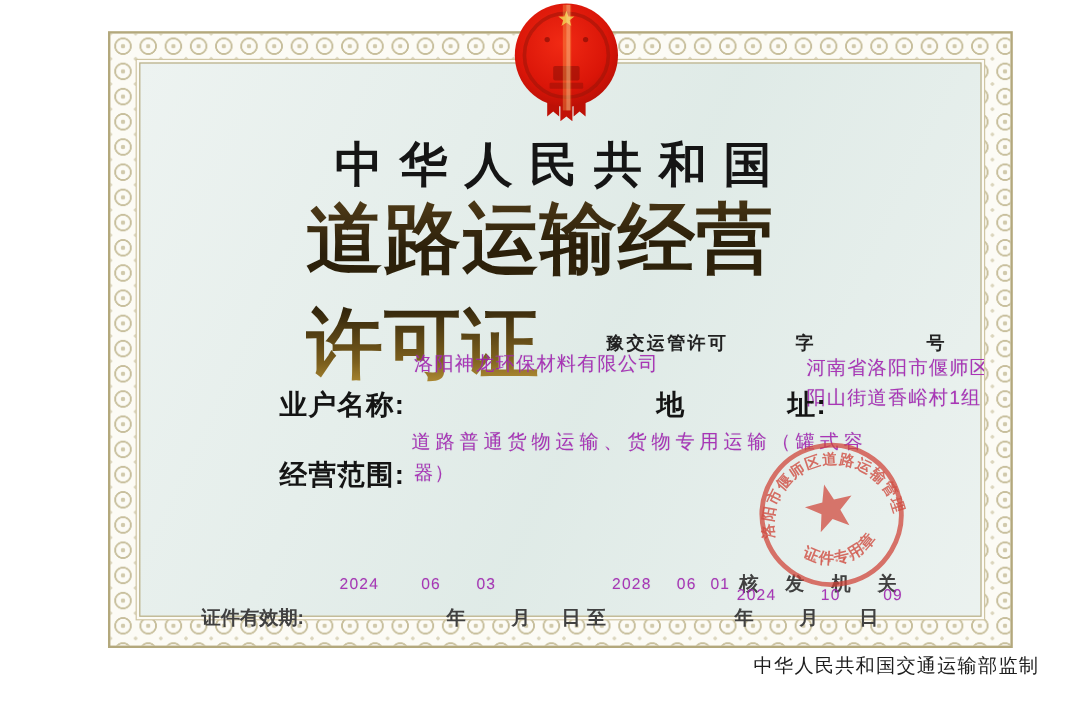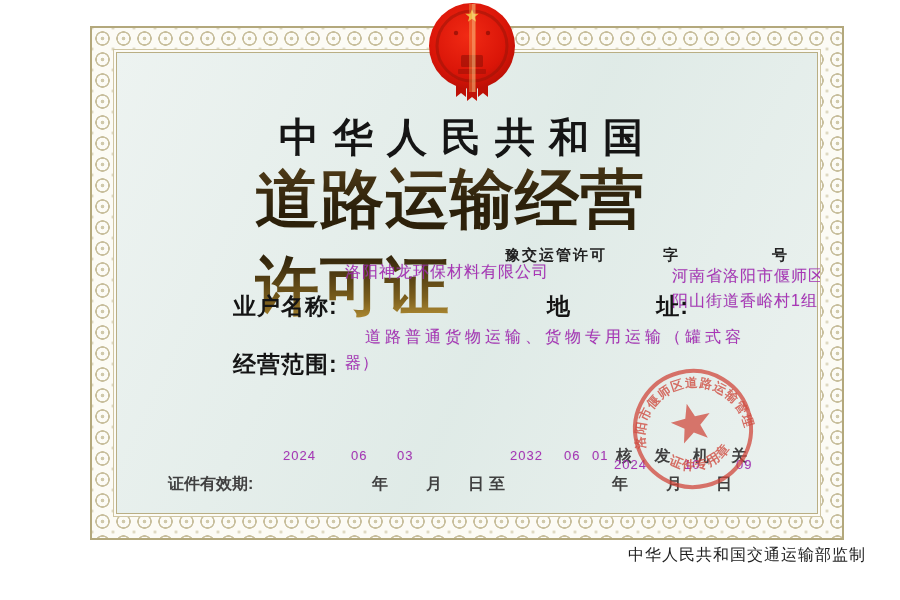--- a/index.html
+++ b/index.html
@@ -17,21 +17,21 @@
     background-size:21px 21px,21px 21px,21px 21px;
     background-position:0 0,0 0,10.5px 10.5px;
     padding:24px;z-index:1;}
   .inner{width:100%;height:100%;box-sizing:border-box;position:relative;
     background:#e7efec;
     background-image:linear-gradient(115deg, rgba(255,255,255,.25), rgba(190,215,208,.18) 55%, rgba(255,255,255,.18));
     border:1px solid #b9ae84;
     box-shadow:0 0 0 2px #fcfbf5, 0 0 0 3px #cfc5a2;}
 
   .abs{position:absolute;white-space:nowrap;}
-  .z{z-index:3;}
+  .z{z-index:3;margin-top:31px;}
 
   
   .emblem{position:absolute;left:428px;top:1px;z-index:4;}
 
   
   .t1{position:absolute;top:110px;left:calc(50% + 18px);transform:translateX(-50%);
       font-size:40px;font-weight:bold;color:#151515;letter-spacing:14px;z-index:3;
       font-family:"Liberation Sans",sans-serif;}
   .t2{position:absolute;top:156px;left:calc(50% + 20px);transform:translateX(-50%);
       font-size:64px;font-weight:bold;letter-spacing:1px;z-index:3;
@@ -89,21 +89,21 @@
   <div class="t1">中华人民共和国</div>
   <div class="t2">道路运输经营许可证</div>
 
   <span class="abs z permit" style="left:505px;top:246px">豫交运管许可</span>
   <span class="abs z permit" style="left:663px;top:246px">字</span>
   <span class="abs z permit" style="left:772px;top:246px">号</span>
 
   <span class="abs z faded fv" style="left:345px;top:262px">洛阳神龙环保材料有限公司</span>
   <div class="abs z faded fv clip" style="left:672px;top:266px">河南省洛阳市偃师区首</div>
   <span class="abs z faded fv" style="left:672px;top:291px">阳山街道香峪村1组</span>
-  <span class="abs z faded fv" style="left:365px;top:327px;letter-spacing:4px">道路普通货物运输、货物专用运输（罐式容</span>
+  <span class="abs z faded fv" style="left:343px;top:327px;letter-spacing:4px">道路普通货物运输、货物专用运输（罐式容</span>
   <span class="abs z faded fv" style="left:345px;top:353px">器）</span>
 
   <span class="abs z label" style="left:233px;top:291px">业户名称:</span>
   <div class="abs z label dizhi" style="left:547px;top:291px">
     <span>地</span>
     <span>址:</span>
   </div>
   <span class="abs z label" style="left:233px;top:349px">经营范围:</span>
 
   <svg class="seal" width="130" height="130" viewBox="0 0 130 130">
@@ -133,21 +133,21 @@
   </svg>
 
   <span class="abs z blk auth" style="left:616px;top:446px">核 发 机 关</span>
   <span class="abs z faded fd" style="left:614px;top:457px">2024</span>
   <span class="abs z faded fd" style="left:684px;top:457px">10</span>
   <span class="abs z faded fd" style="left:736px;top:457px">09</span>
 
   <span class="abs z faded fd" style="left:283px;top:448px">2024</span>
   <span class="abs z faded fd" style="left:351px;top:448px">06</span>
   <span class="abs z faded fd" style="left:397px;top:448px">03</span>
-  <span class="abs z faded fd" style="left:510px;top:448px">2032</span>
+  <span class="abs z faded fd" style="left:510px;top:448px">2028</span>
   <span class="abs z faded fd" style="left:564px;top:448px">06</span>
   <span class="abs z faded fd" style="left:592px;top:448px">01</span>
 
   <span class="abs z blk" style="left:168px;top:474px">证件有效期:</span>
   <span class="abs z blk" style="left:372px;top:474px">年</span>
   <span class="abs z blk" style="left:426px;top:474px">月</span>
   <span class="abs z blk" style="left:468px;top:474px">日</span>
   <span class="abs z blk" style="left:489px;top:474px">至</span>
   <span class="abs z blk" style="left:612px;top:474px">年</span>
   <span class="abs z blk" style="left:666px;top:474px">月</span>

